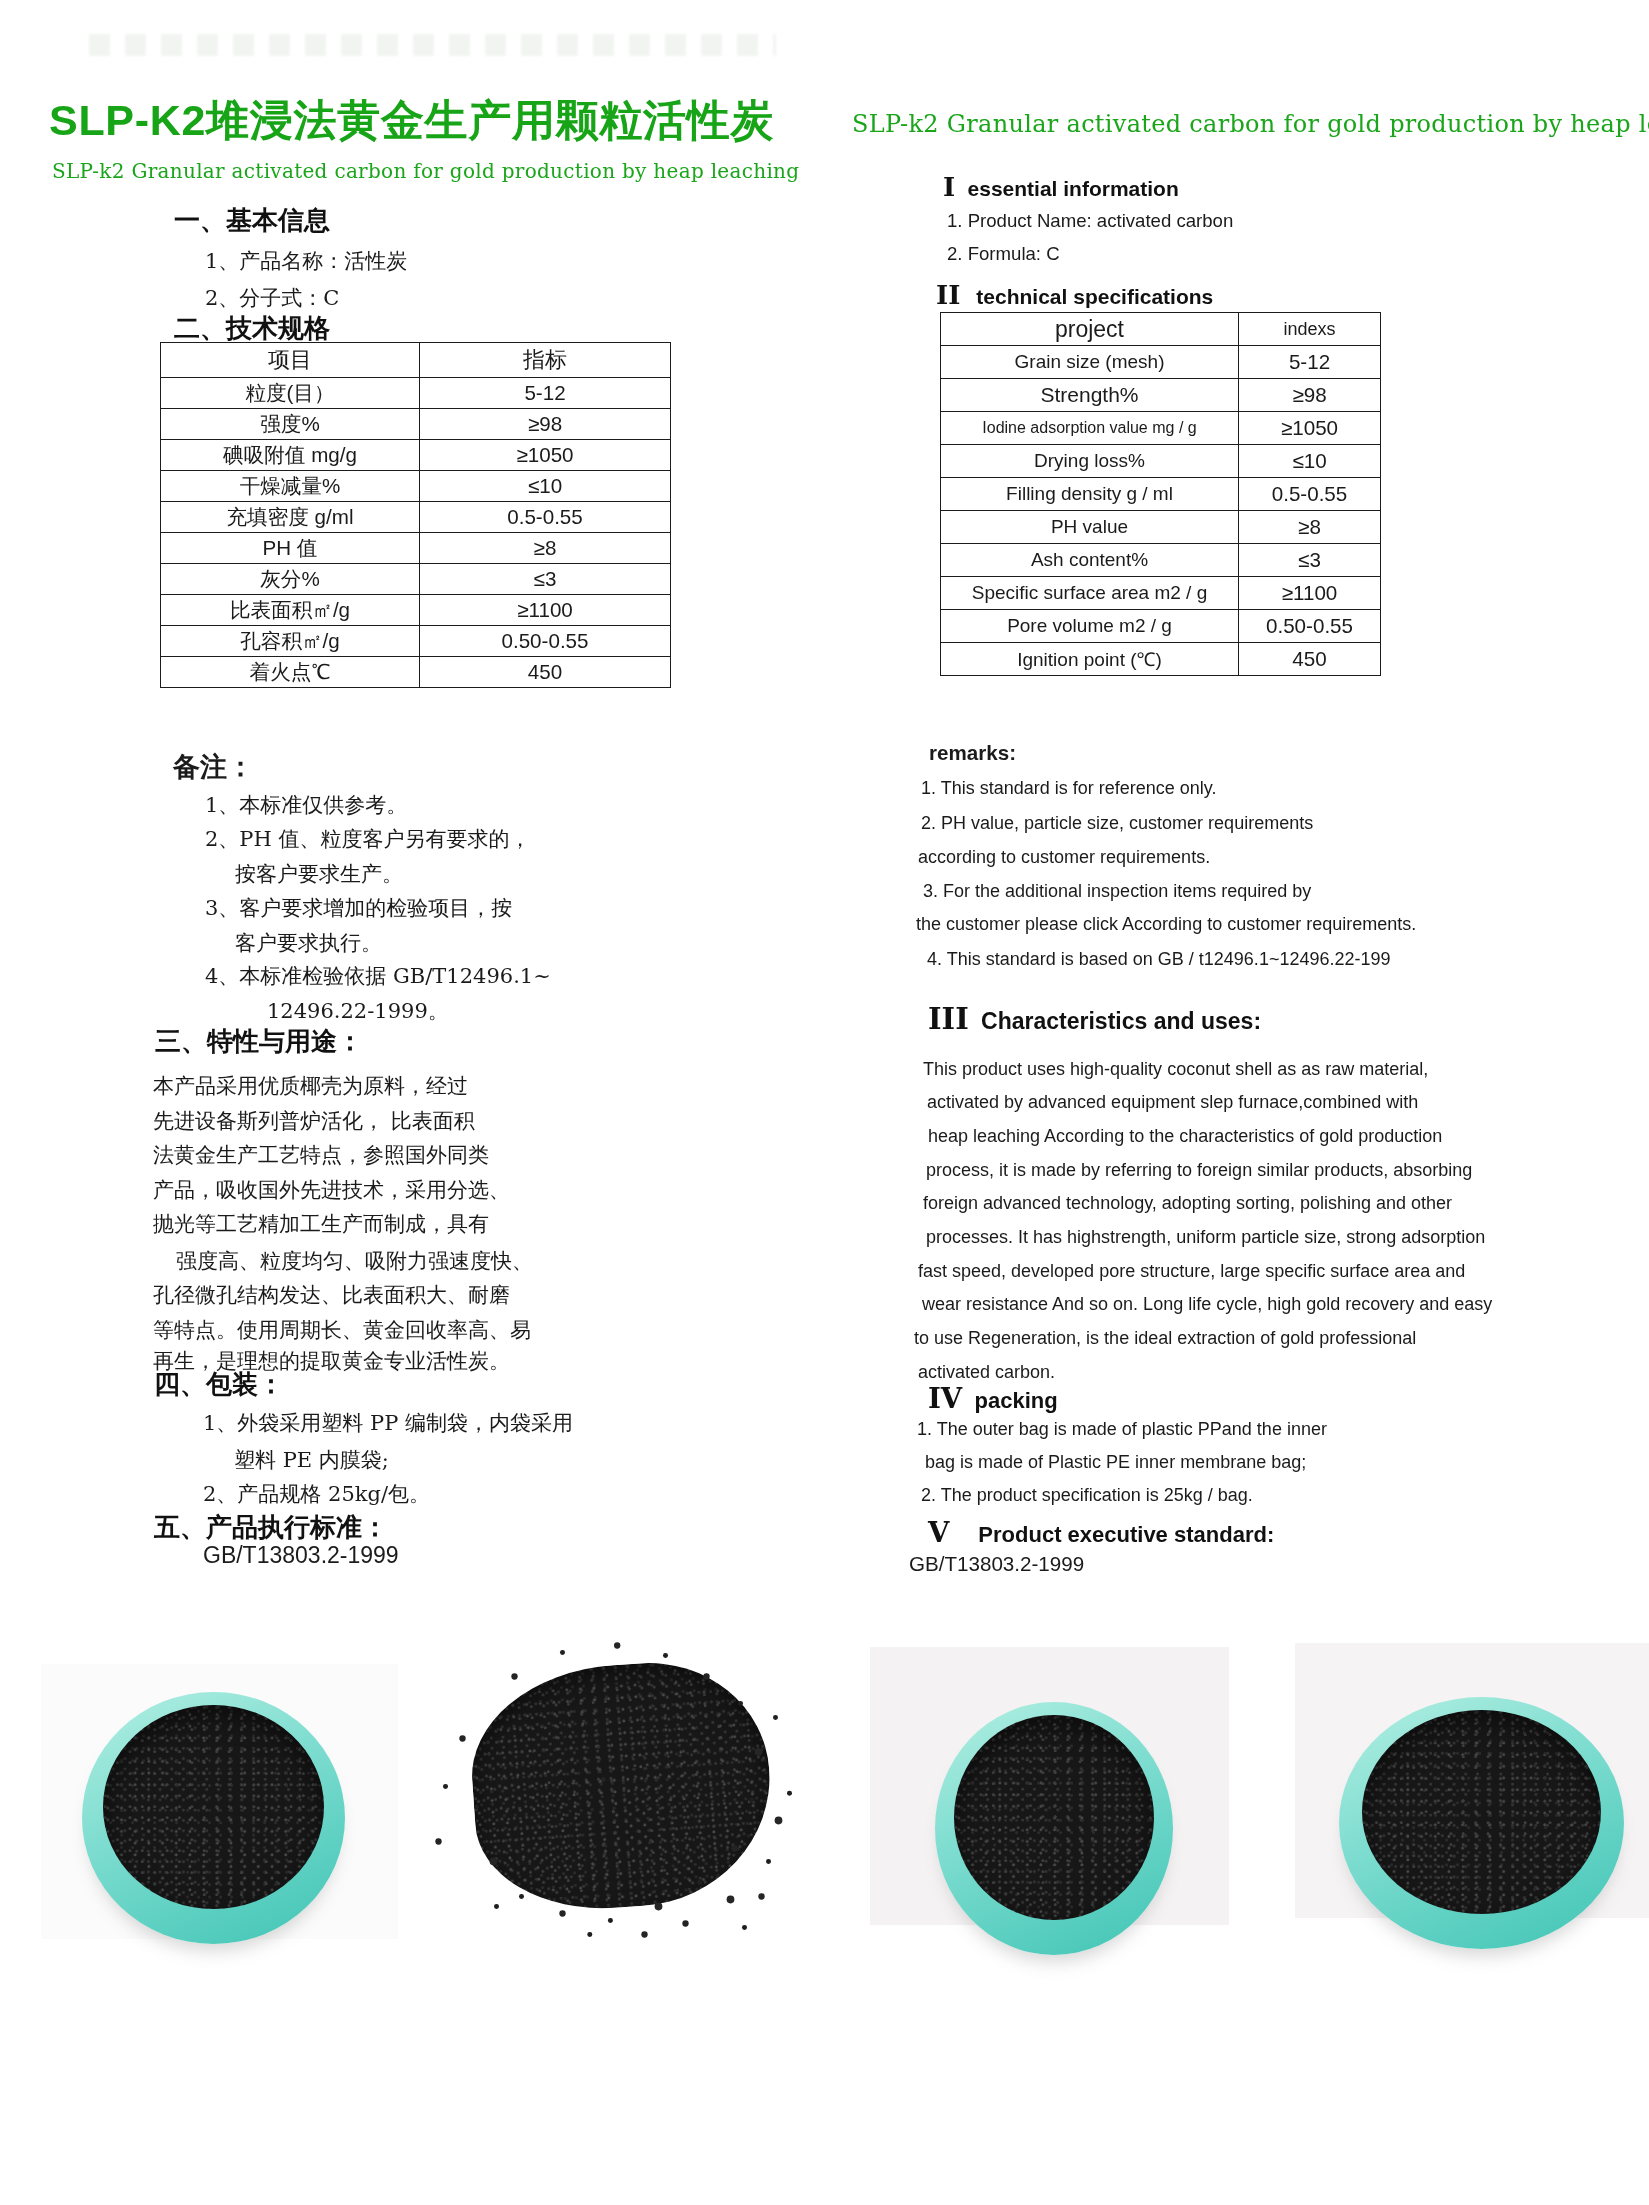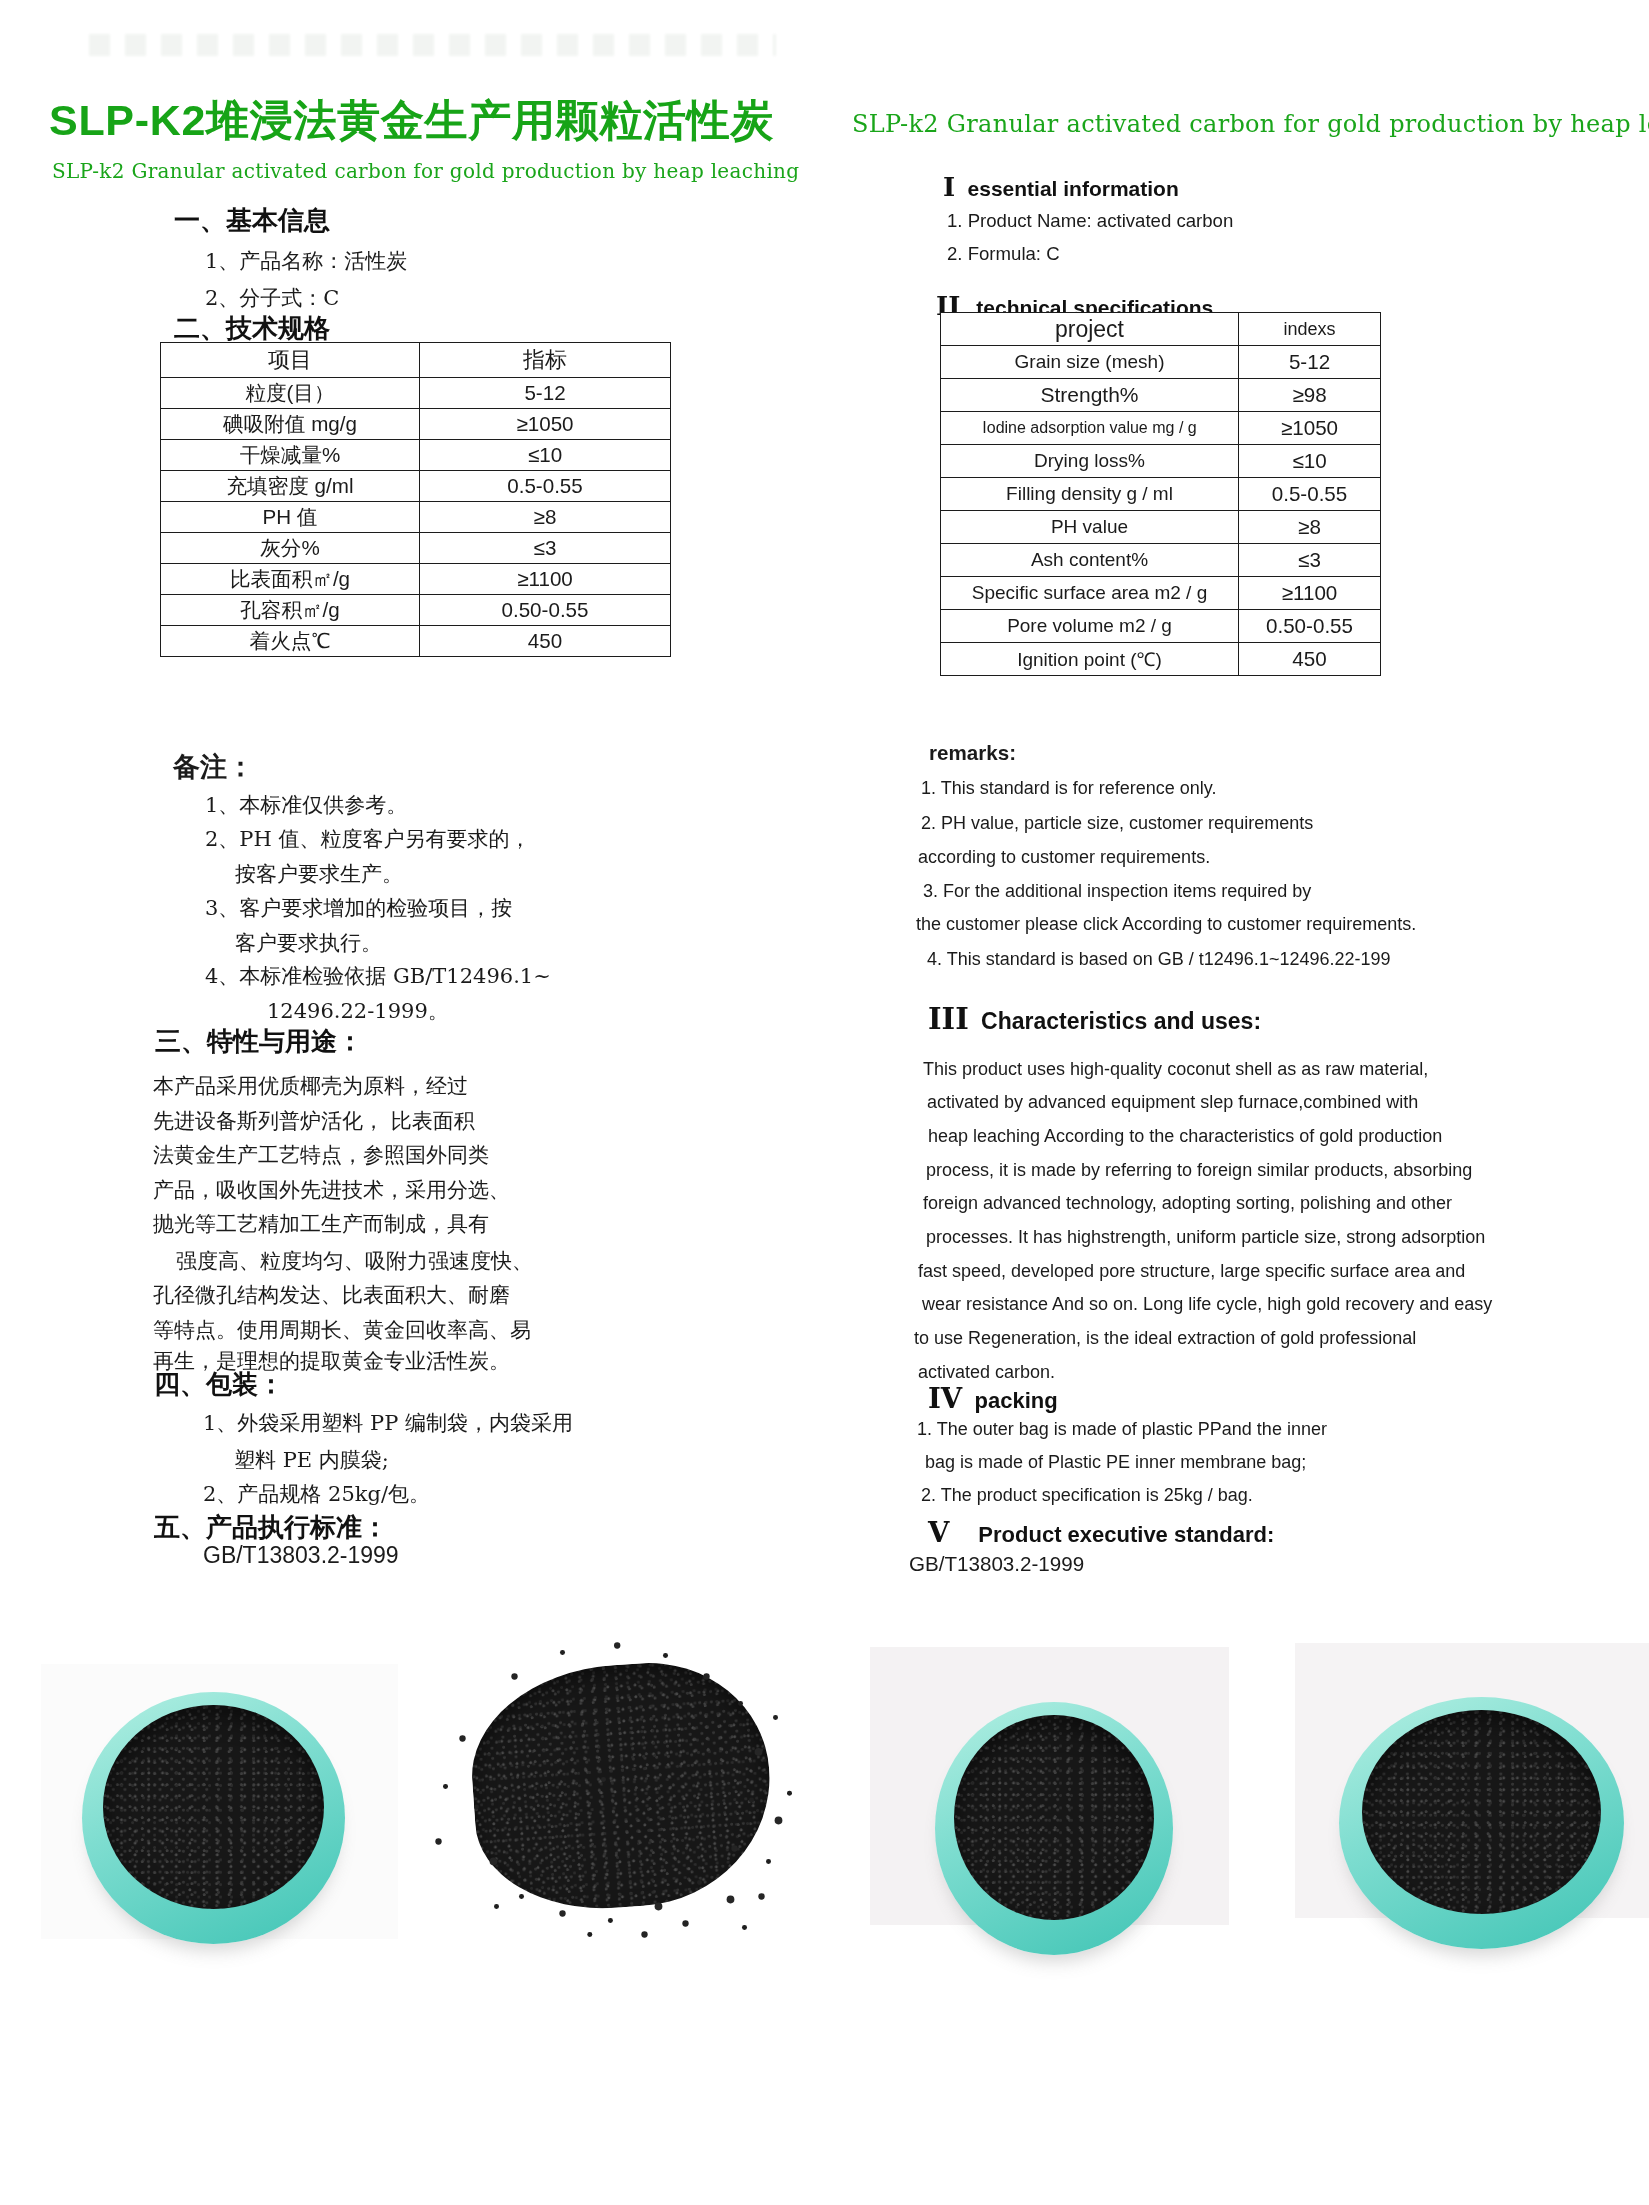--- a/index.html
+++ b/index.html
@@ -90,20 +90,24 @@
     <tbody>
         <tr>
       <th>项目</th>
       <th>指标</th>
     </tr>
     <tr>
           <td>粒度(目）</td>
           <td>5-12</td>
         </tr>
     <tr>
+          <td>强度%</td>
+          <td>≥98</td>
+        </tr>
+    <tr>
           <td>碘吸附值 mg/g</td>
           <td>≥1050</td>
         </tr>
     <tr>
           <td>干燥减量%</td>
           <td>≤10</td>
         </tr>
     <tr>
           <td>充填密度 g/ml</td>
           <td>0.5-0.55</td>
@@ -161,21 +165,21 @@
 
   <div class="abs title-right" style="color:#1aa51a;">SLP-k2   Granular activated carbon for gold production by heap leaching</div>
 
   <div class="abs h-en" style="left:943px;top:172px;">
     <span class="rnum" style="font-size:26px;">I</span>
     <span style="font-weight:bold;font-size:21px;">essential information</span>
   </div>
   <div class="abs en-text" style="left:947px;top:210px;font-size:18.6px;">1. Product Name: activated carbon</div>
   <div class="abs en-text" style="left:947px;top:243px;font-size:18.6px;">2. Formula: C</div>
 
-  <div class="abs h-en" style="left:936px;top:291px;gap:16px;">
+  <div class="abs h-en" style="left:936px;top:280px;gap:16px;">
     <span class="rnum" style="font-size:26px;">II</span>
     <span style="font-weight:bold;font-size:21px;">technical specifications</span>
   </div>
 
   <table class="spec-table en-table">
     <tbody>
         <tr>
       <th>project</th>
       <th>indexs</th>
     </tr>

